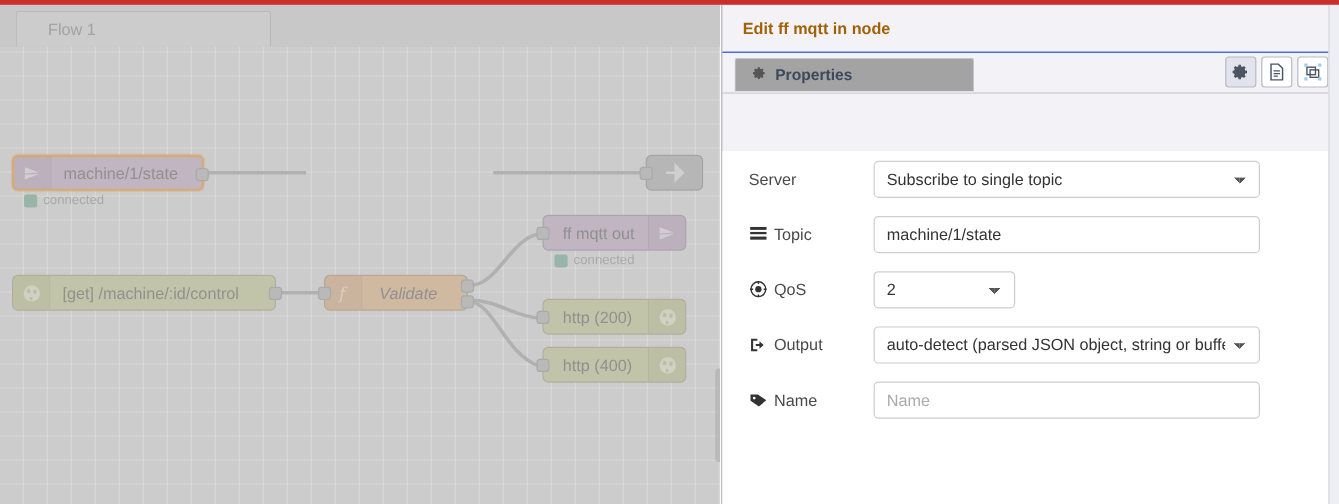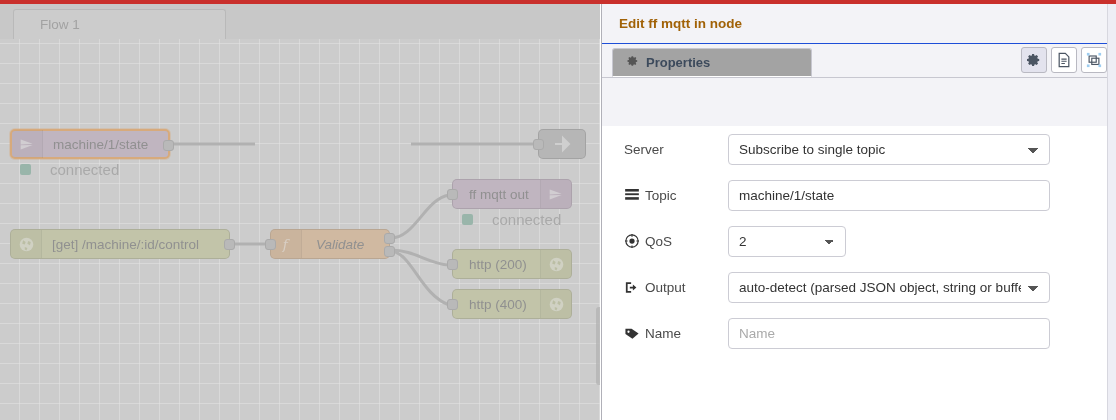--- a/index.html
+++ b/index.html
@@ -44,21 +44,21 @@
   .n-change{background:#ccc98f;}
   .n-func{background:#ddb58c;}
   .n-http{background:#c5c99a;}
   .n-debug{background:#b0b0b0;}
 
   .selected{border:2px solid #e89b4c !important;box-shadow:0 0 0 1px rgba(232,155,76,.35);}
 
   .port{position:absolute;width:11px;height:11px;border-radius:3px;background:#b5b5b5;
         border:1px solid #9c9c9c;box-sizing:border-box;}
 
-  .status{position:absolute;display:flex;align-items:center;gap:19px;font-size:15px;color:#9a9a9a;}
+  .status{position:absolute;display:flex;align-items:center;gap:5px;font-size:11px;color:#9a9a9a;}
   .status .dot{width:11px;height:11px;border-radius:2px;background:#7fae9c;display:block;}
 
   .wire{position:absolute;left:0;top:0;width:600px;height:381px;pointer-events:none;}
 
   .canvas-scroll{position:absolute;left:596px;top:268px;width:6px;height:78px;background:#a9a9a9;border-radius:3px;opacity:.75;}
 
   .dimmer{position:absolute;left:0;top:4px;width:600px;height:416px;background:rgba(190,190,190,.42);z-index:12;}
 
   
   .dialog{position:absolute;left:601px;top:4px;width:515px;height:416px;background:#f3f3f7;

